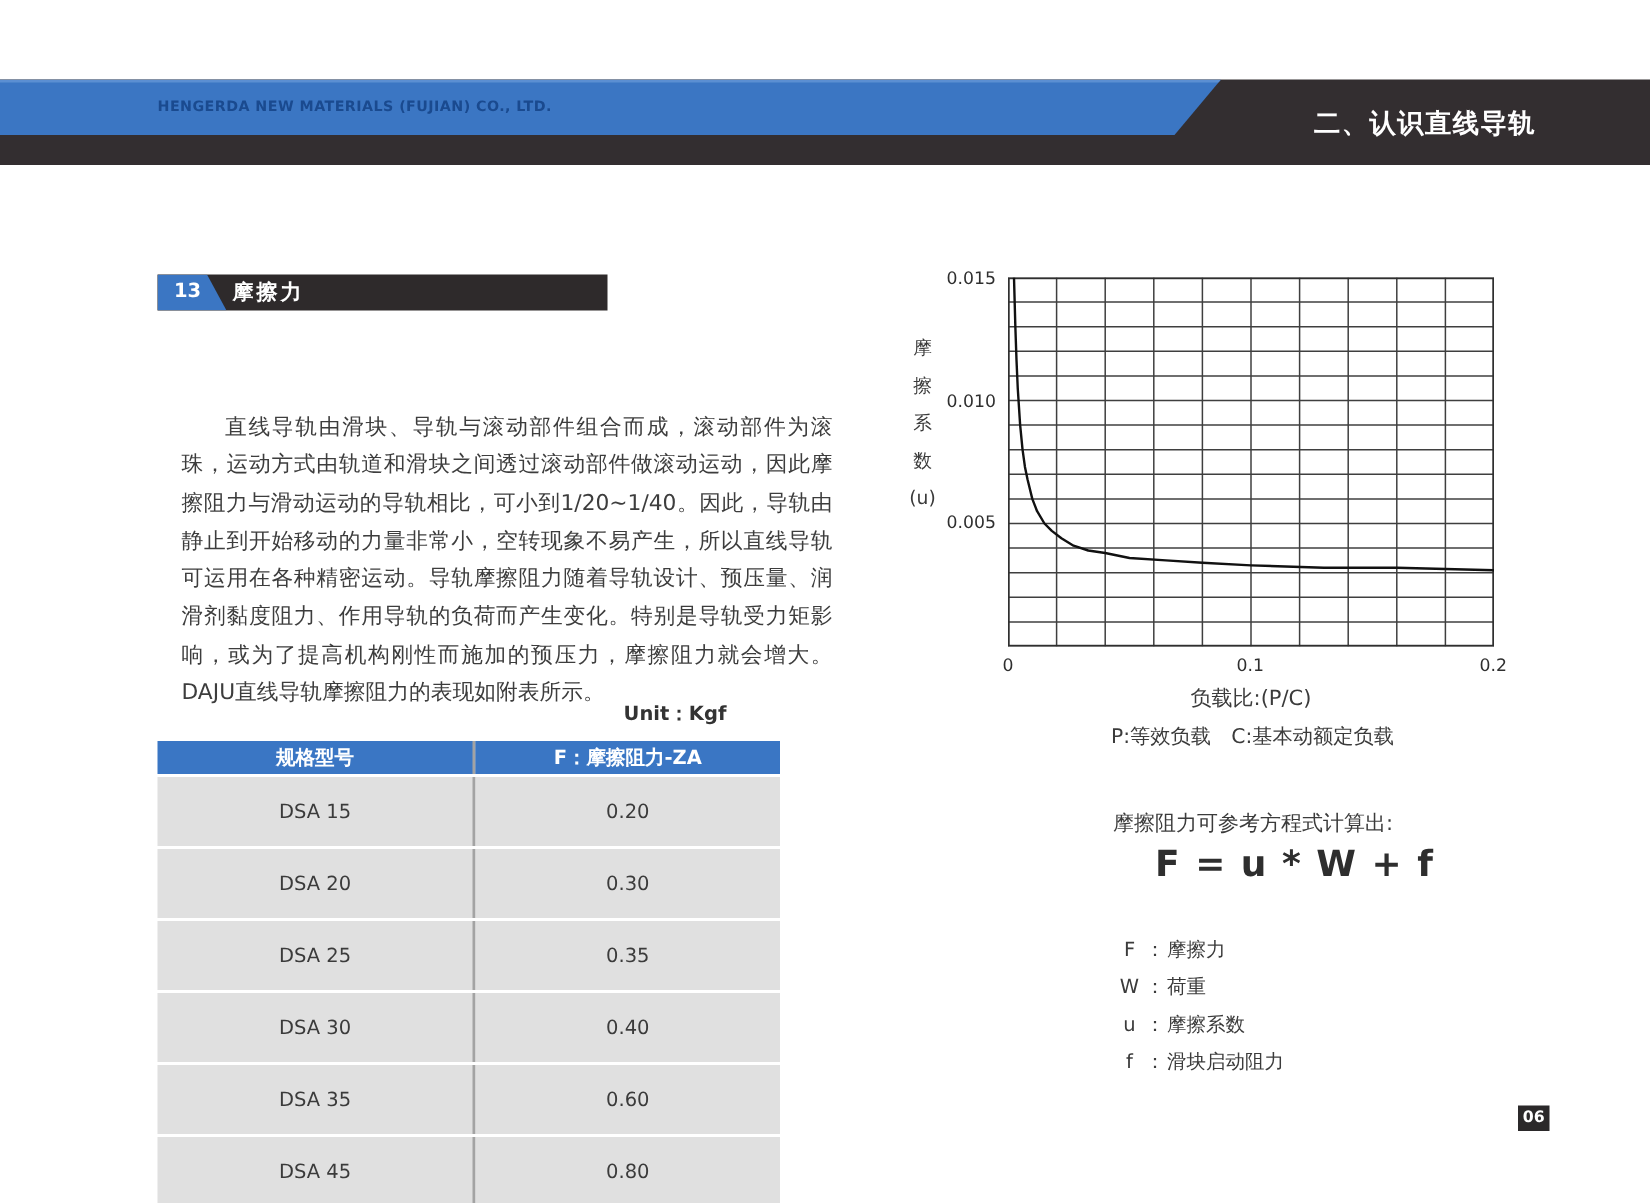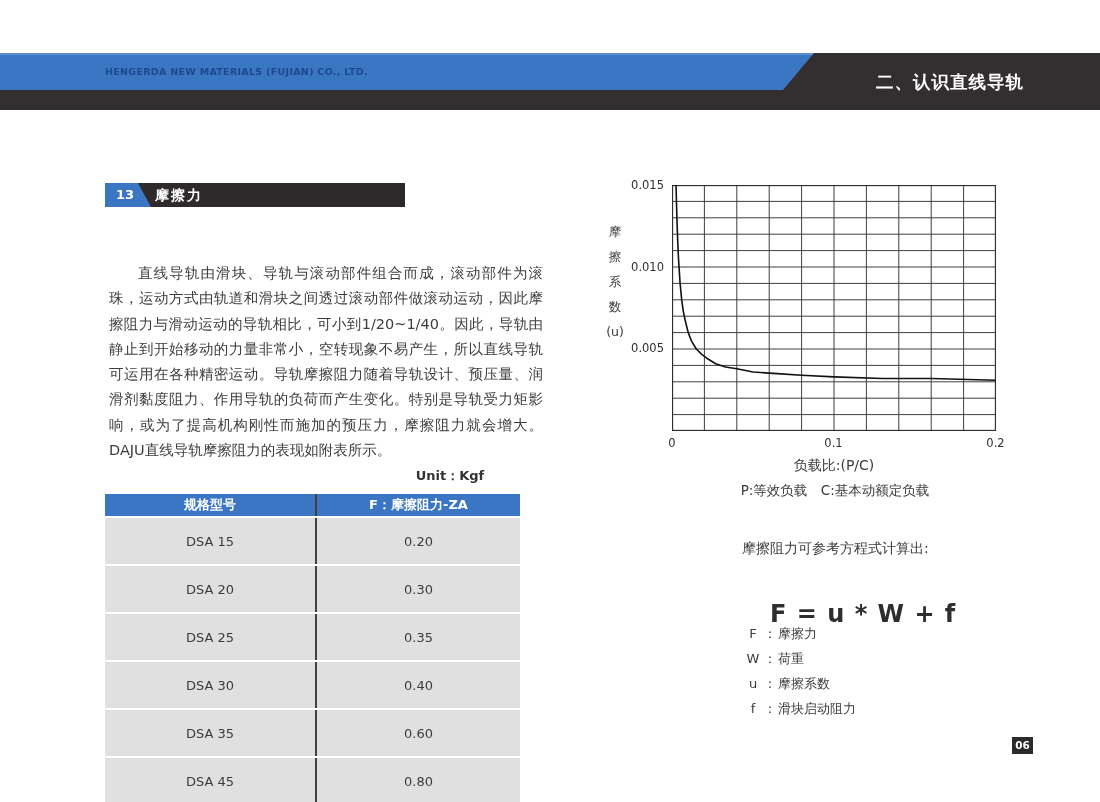--- a/index.html
+++ b/index.html
@@ -19,43 +19,43 @@
   
   .section-bar{left:105px;top:183px;width:300px;height:24px;background:#2e2a2b;}
   .section-badge{left:0;top:0;width:46px;height:24px;background:#3b76c3;
                  clip-path:polygon(0 0,33px 0,46px 100%,0 100%);}
   .section-num{left:11px;top:0;height:24px;line-height:24px;font-size:13px;font-weight:bold;color:#fff;}
   .section-title{left:50px;top:0;height:24px;line-height:24px;font-size:14px;font-weight:bold;
                  color:#fff;letter-spacing:2px;}
 
   
   .body-text{left:105px;top:257px;width:434px;font-size:14.5px;line-height:25.3px;
-             font-weight:500;color:#3d3d3d;text-align:justify;text-indent:2em;margin:4px;}
+             font-weight:500;color:#3d3d3d;text-align:justify;text-indent:2em;margin:16px;}
 
   
   .unit-label{left:380px;top:467px;width:140px;text-align:center;font-size:13px;font-weight:bold;color:#333;}
   table.friction{left:105px;top:492px;width:415px;border-collapse:separate;border-spacing:0 2.5px;
                  table-layout:fixed;}
   table.friction th{background:#3a76c4;color:#fff;font-size:13px;font-weight:bold;height:22px;
                     text-align:center;padding:0;}
   table.friction td{background:#e0e0e0;color:#3b3b3b;font-size:13px;height:22px;text-align:center;padding:12px;}
-  table.friction th:first-child,table.friction td:first-child{border-right:2px solid #404040;width:210px;}
+  table.friction th:first-child,table.friction td:first-child{border-right:2px solid #a3a3a3;width:210px;}
 
   
   .chart{left:600px;top:170px;width:440px;height:340px;}
   .ylab{left:0;top:50px;width:30px;text-align:center;font-size:12.5px;color:#3b3b3b;line-height:24.5px;}
   .ytick{left:12px;width:52px;text-align:right;font-size:11.5px;color:#2f2f2f;}
   .xtick{top:266px;text-align:center;font-size:11.5px;color:#2f2f2f;}
   .plot-svg{left:72px;top:15px;}
   .x-caption{left:72px;top:287px;width:324px;text-align:center;font-size:14px;color:#3b3b3b;}
   .x-note{left:40px;top:312px;width:390px;text-align:center;font-size:13.5px;color:#3b3b3b;}
 
   
   .formula-intro{left:742px;top:540px;font-size:14px;color:#3b3b3b;}
-  .formula-eq{left:770px;top:562px;font-size:24px;font-weight:bold;color:#2e2e2e;letter-spacing:1px;margin-top:38px;}
+  .formula-eq{left:770px;top:562px;font-size:24px;font-weight:bold;color:#2e2e2e;letter-spacing:1px;}
   .legend{left:744px;top:621px;font-size:13px;color:#3b3b3b;line-height:25px;}
   .legend .sym{display:inline-block;width:18px;text-align:center;}
   .legend .colon{display:inline-block;width:16px;text-align:center;}
 
   
   .page-num{left:1012px;top:737px;width:21px;height:17px;background:#2b292a;color:#fff;
             font-size:10.5px;font-weight:bold;text-align:center;line-height:17px;}
 </style>
 </head>
 <body>

